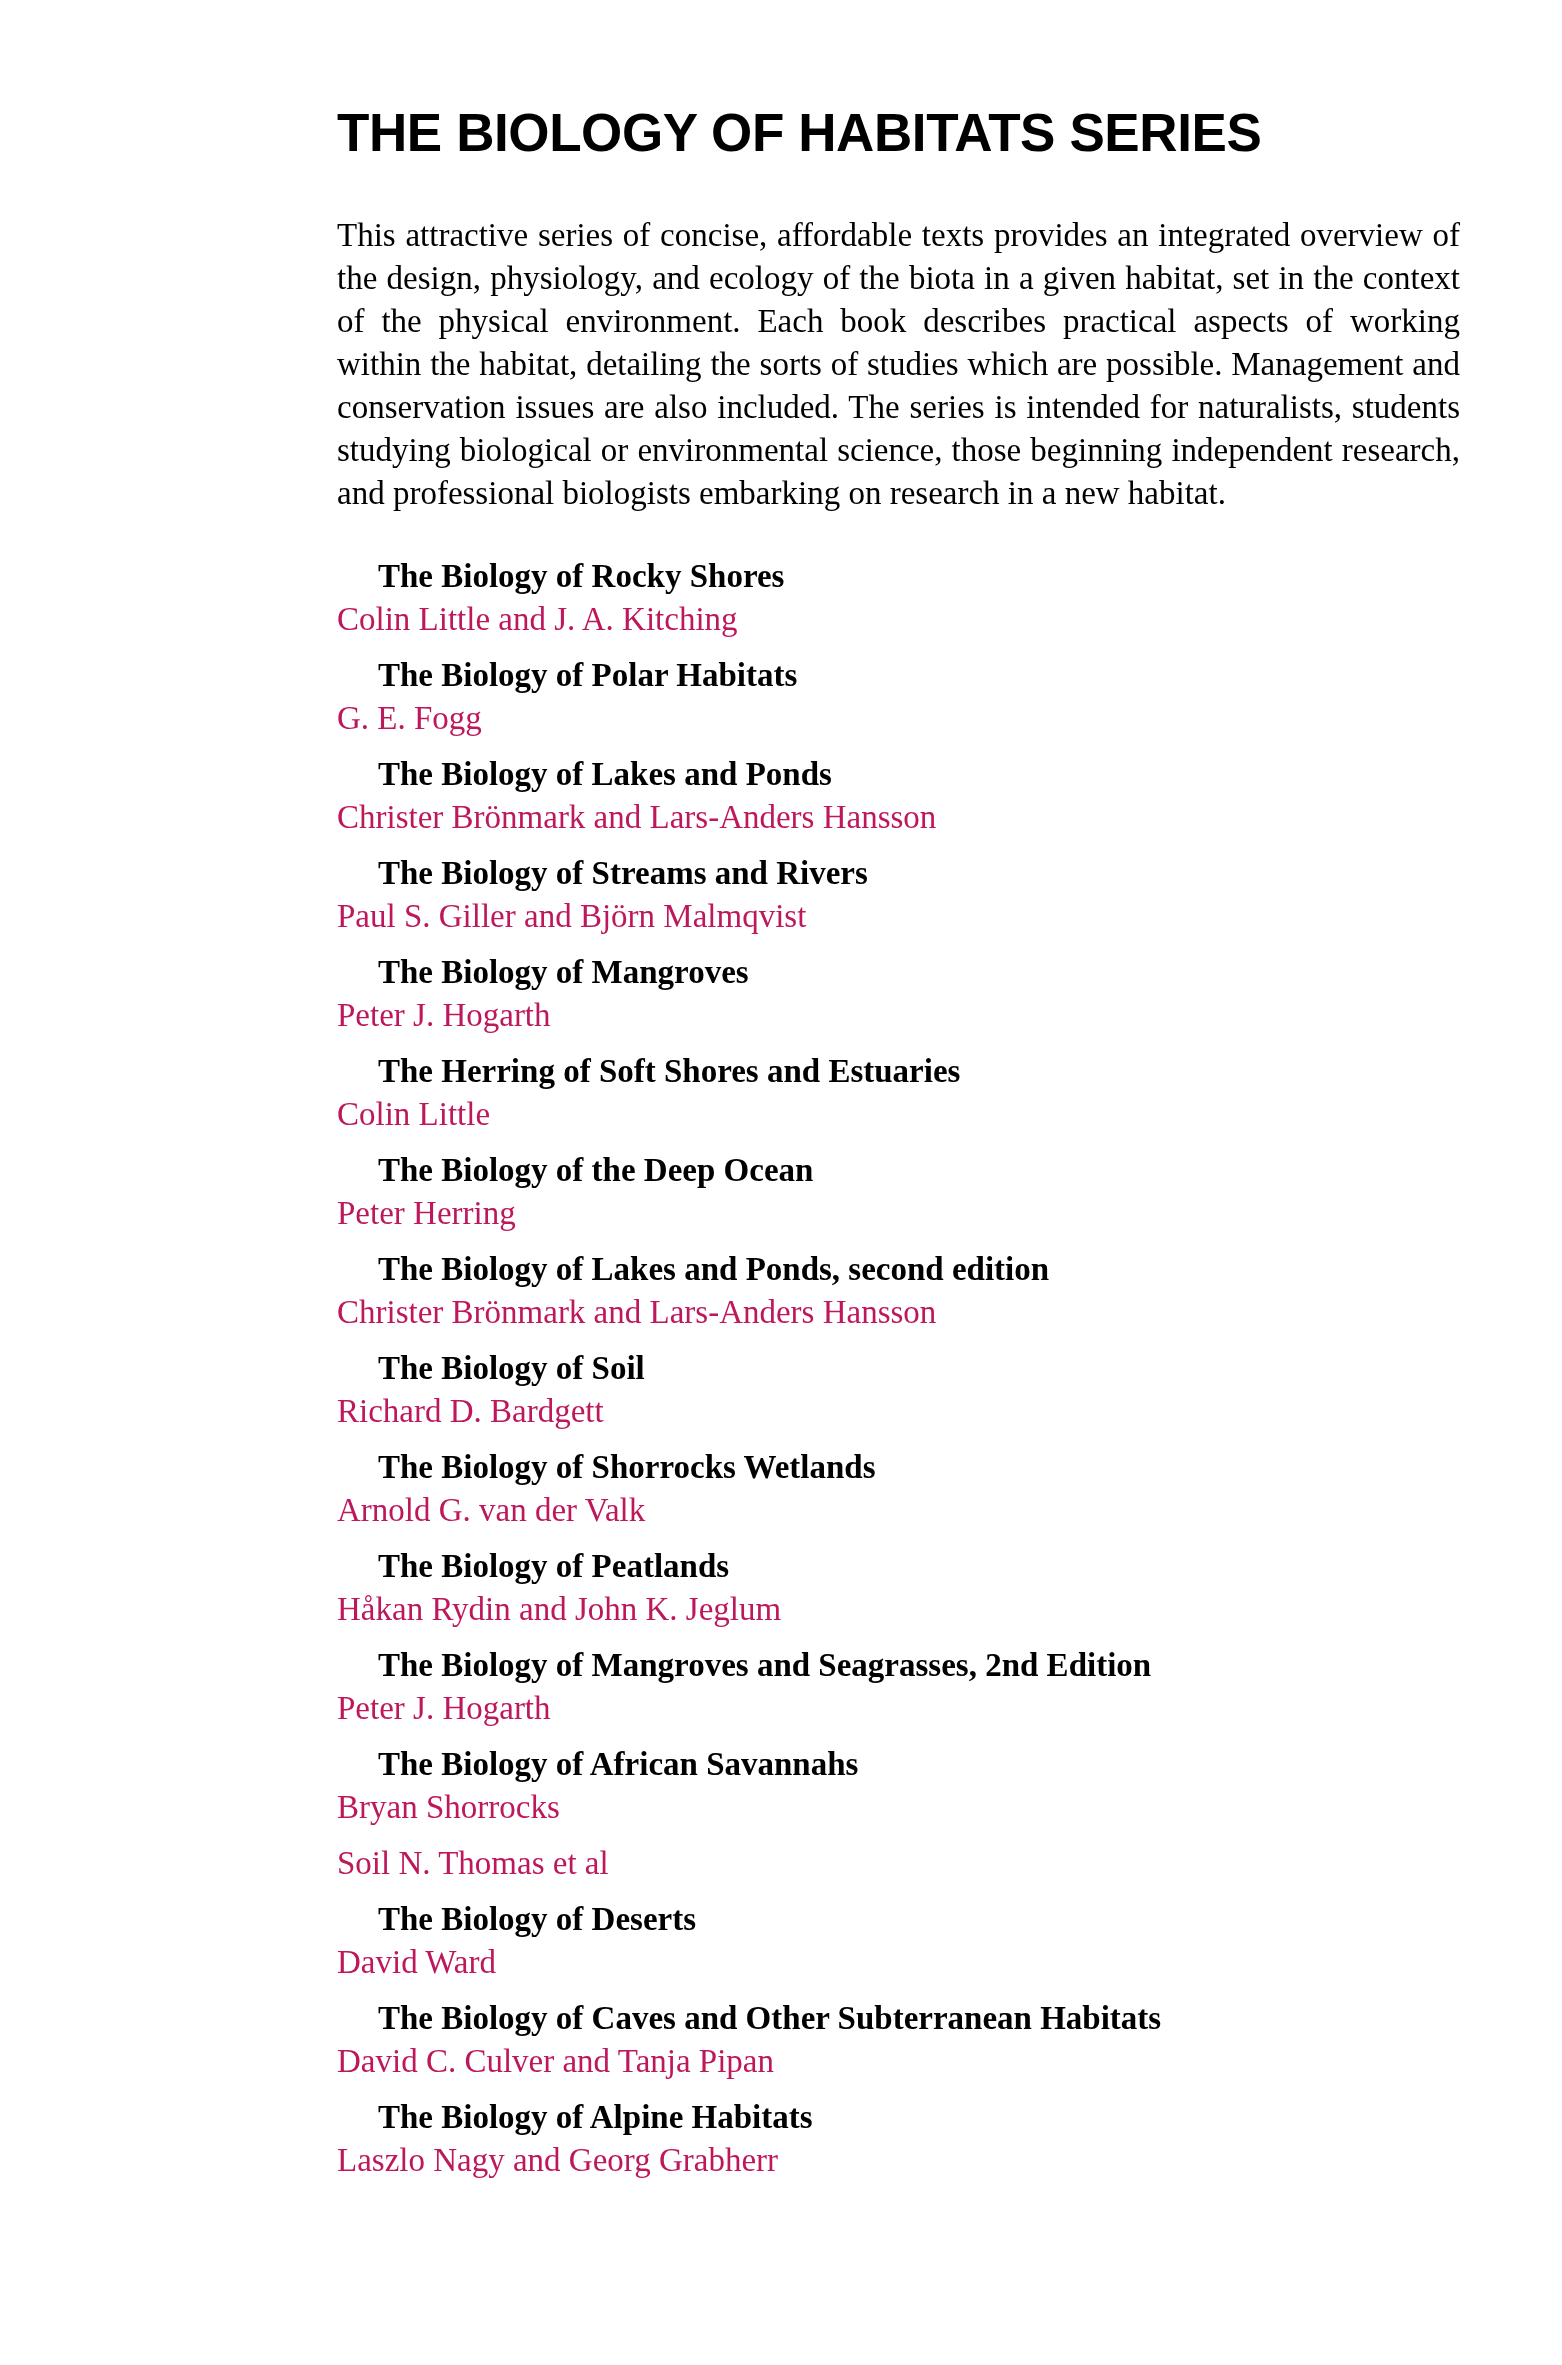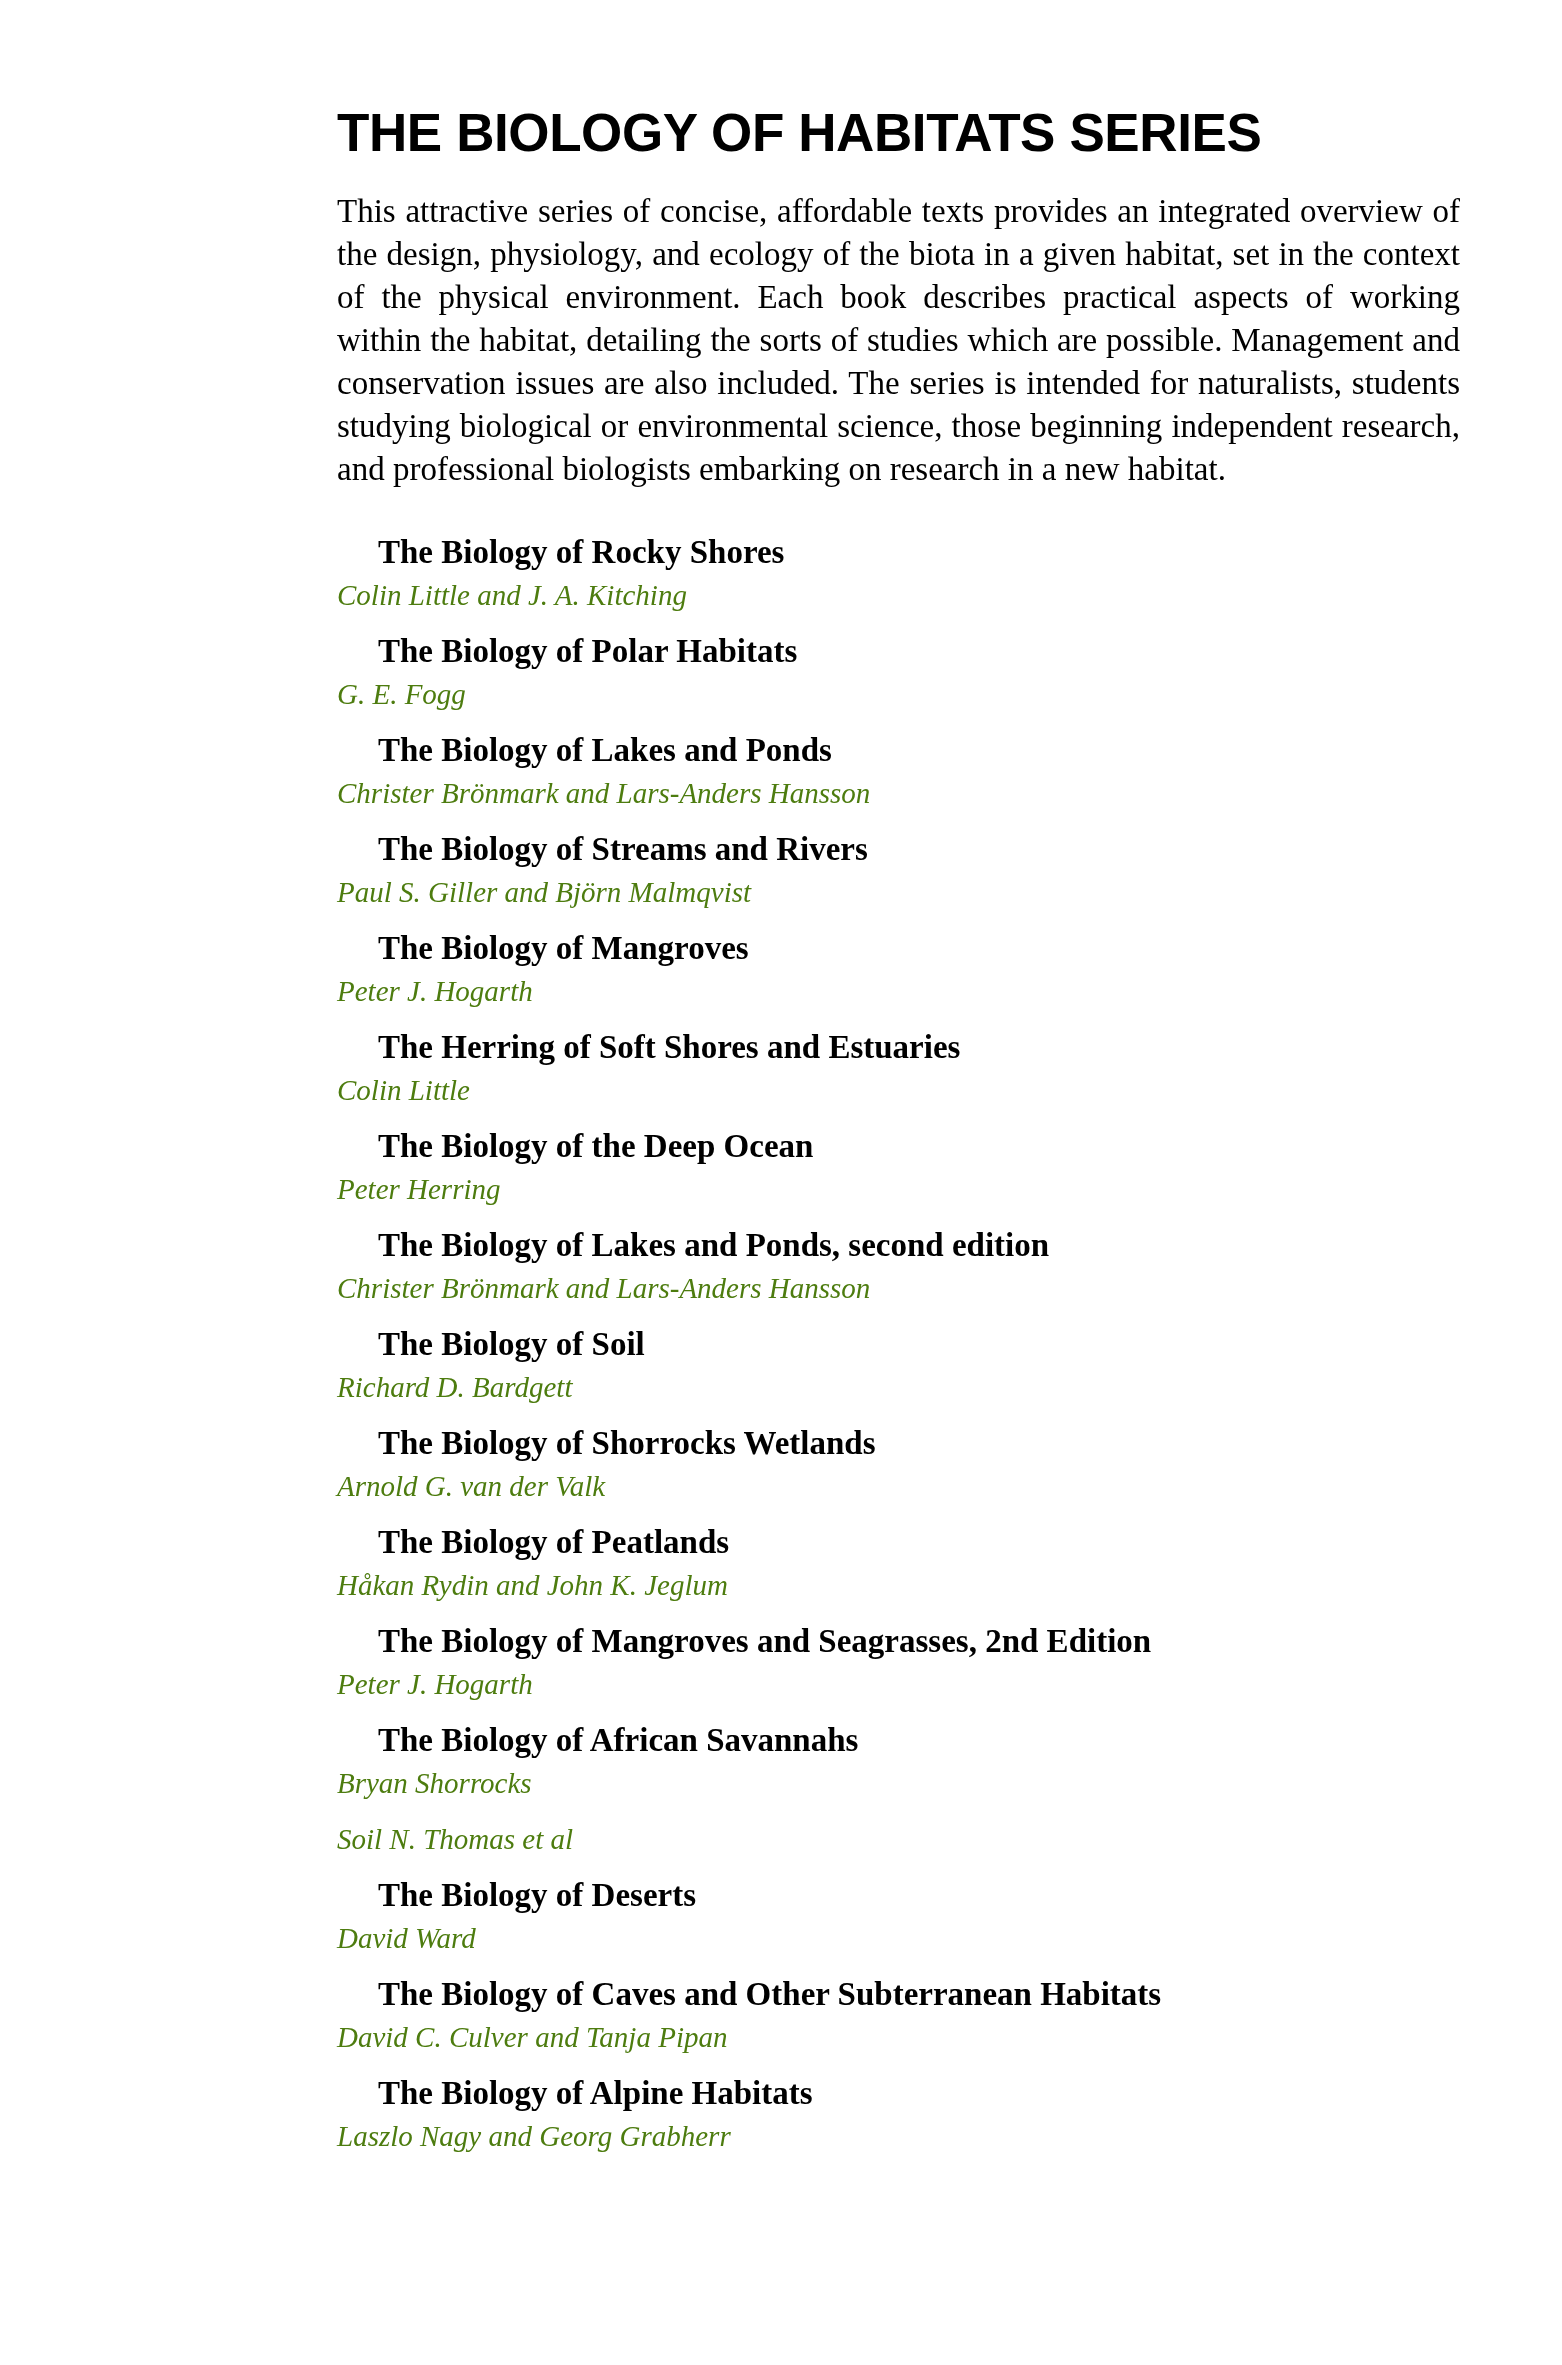--- a/index.html
+++ b/index.html
@@ -25,21 +25,21 @@
   h1.series-title {
     margin: 0;
     font-family: "Liberation Sans", "DejaVu Sans", sans-serif;
     font-weight: 700;
     font-size: 53px;
     letter-spacing: -0.4px;
     color: #000000;
     line-height: 1.1;
   }
   p.intro {
-    margin: 28px 0 0 0;
+    margin: 52px 0 0 0;
     font-family: "Liberation Serif", "DejaVu Serif", serif;
     font-size: 33px;
     line-height: 43px;
     text-align: justify;
     color: #000000;
     hyphens: auto;
     -webkit-hyphens: auto;
   }
   .book-list {
     margin-top: 40px;
@@ -50,24 +50,23 @@
   .book-title {
     font-family: "Liberation Serif", "DejaVu Serif", serif;
     font-weight: 700;
     font-size: 33px;
     line-height: 43px;
     color: #000000;
     margin-left: 41px;
   }
   .book-author {
     font-family: "Liberation Serif", "DejaVu Serif", serif;
-    font-style: italic;
-    font-size: 29px;
+    font-size: 33px;
     line-height: 43px;
-    color: #4d7c0f;
+    color: #be185d;
   }
 </style>
 </head>
 <body>
 
 <div class="page">
   <div class="content">
     <h1 class="series-title">THE BIOLOGY OF HABITATS SERIES</h1>
     <p class="intro">This attractive series of concise, affordable texts provides an integrated overview of the design, physiology, and ecology of the biota in a given habitat, set in the context of the physical environment. Each book describes practical aspects of working within the habitat, detailing the sorts of studies which are possible. Management and conservation issues are also included. The series is intended for naturalists, students studying biological or environmental science, those beginning independent research, and professional biologists embarking on research in a new habitat.</p>
     <div class="book-list">

